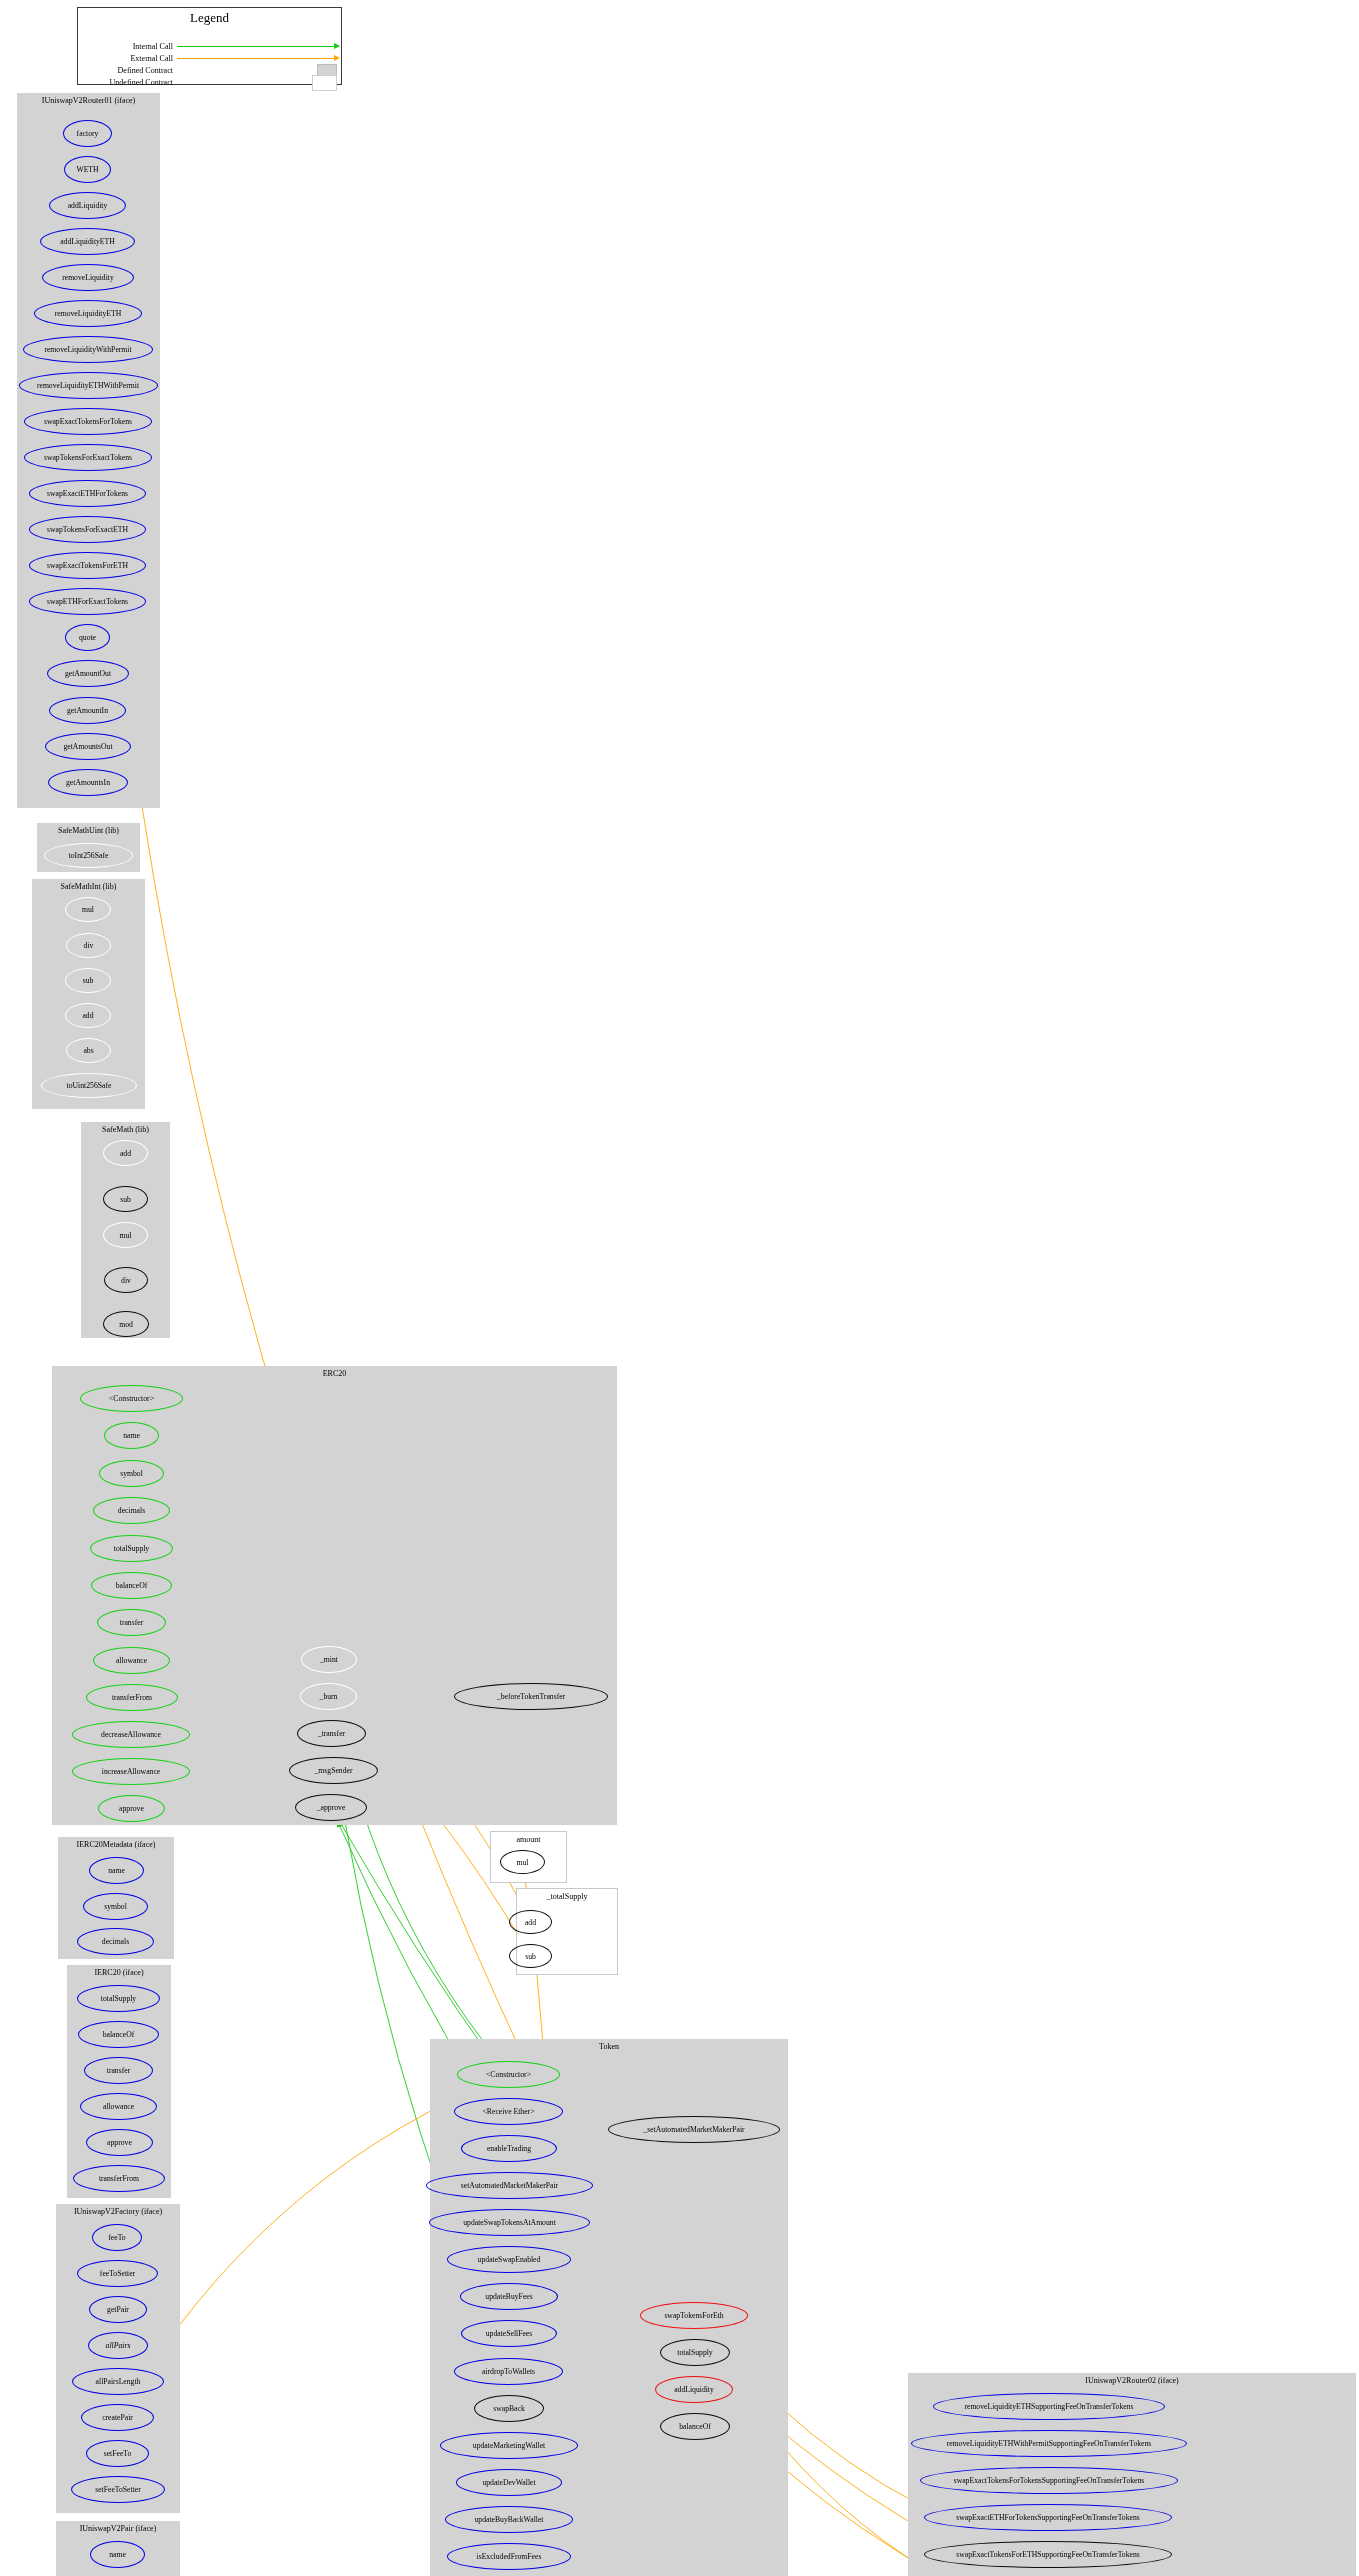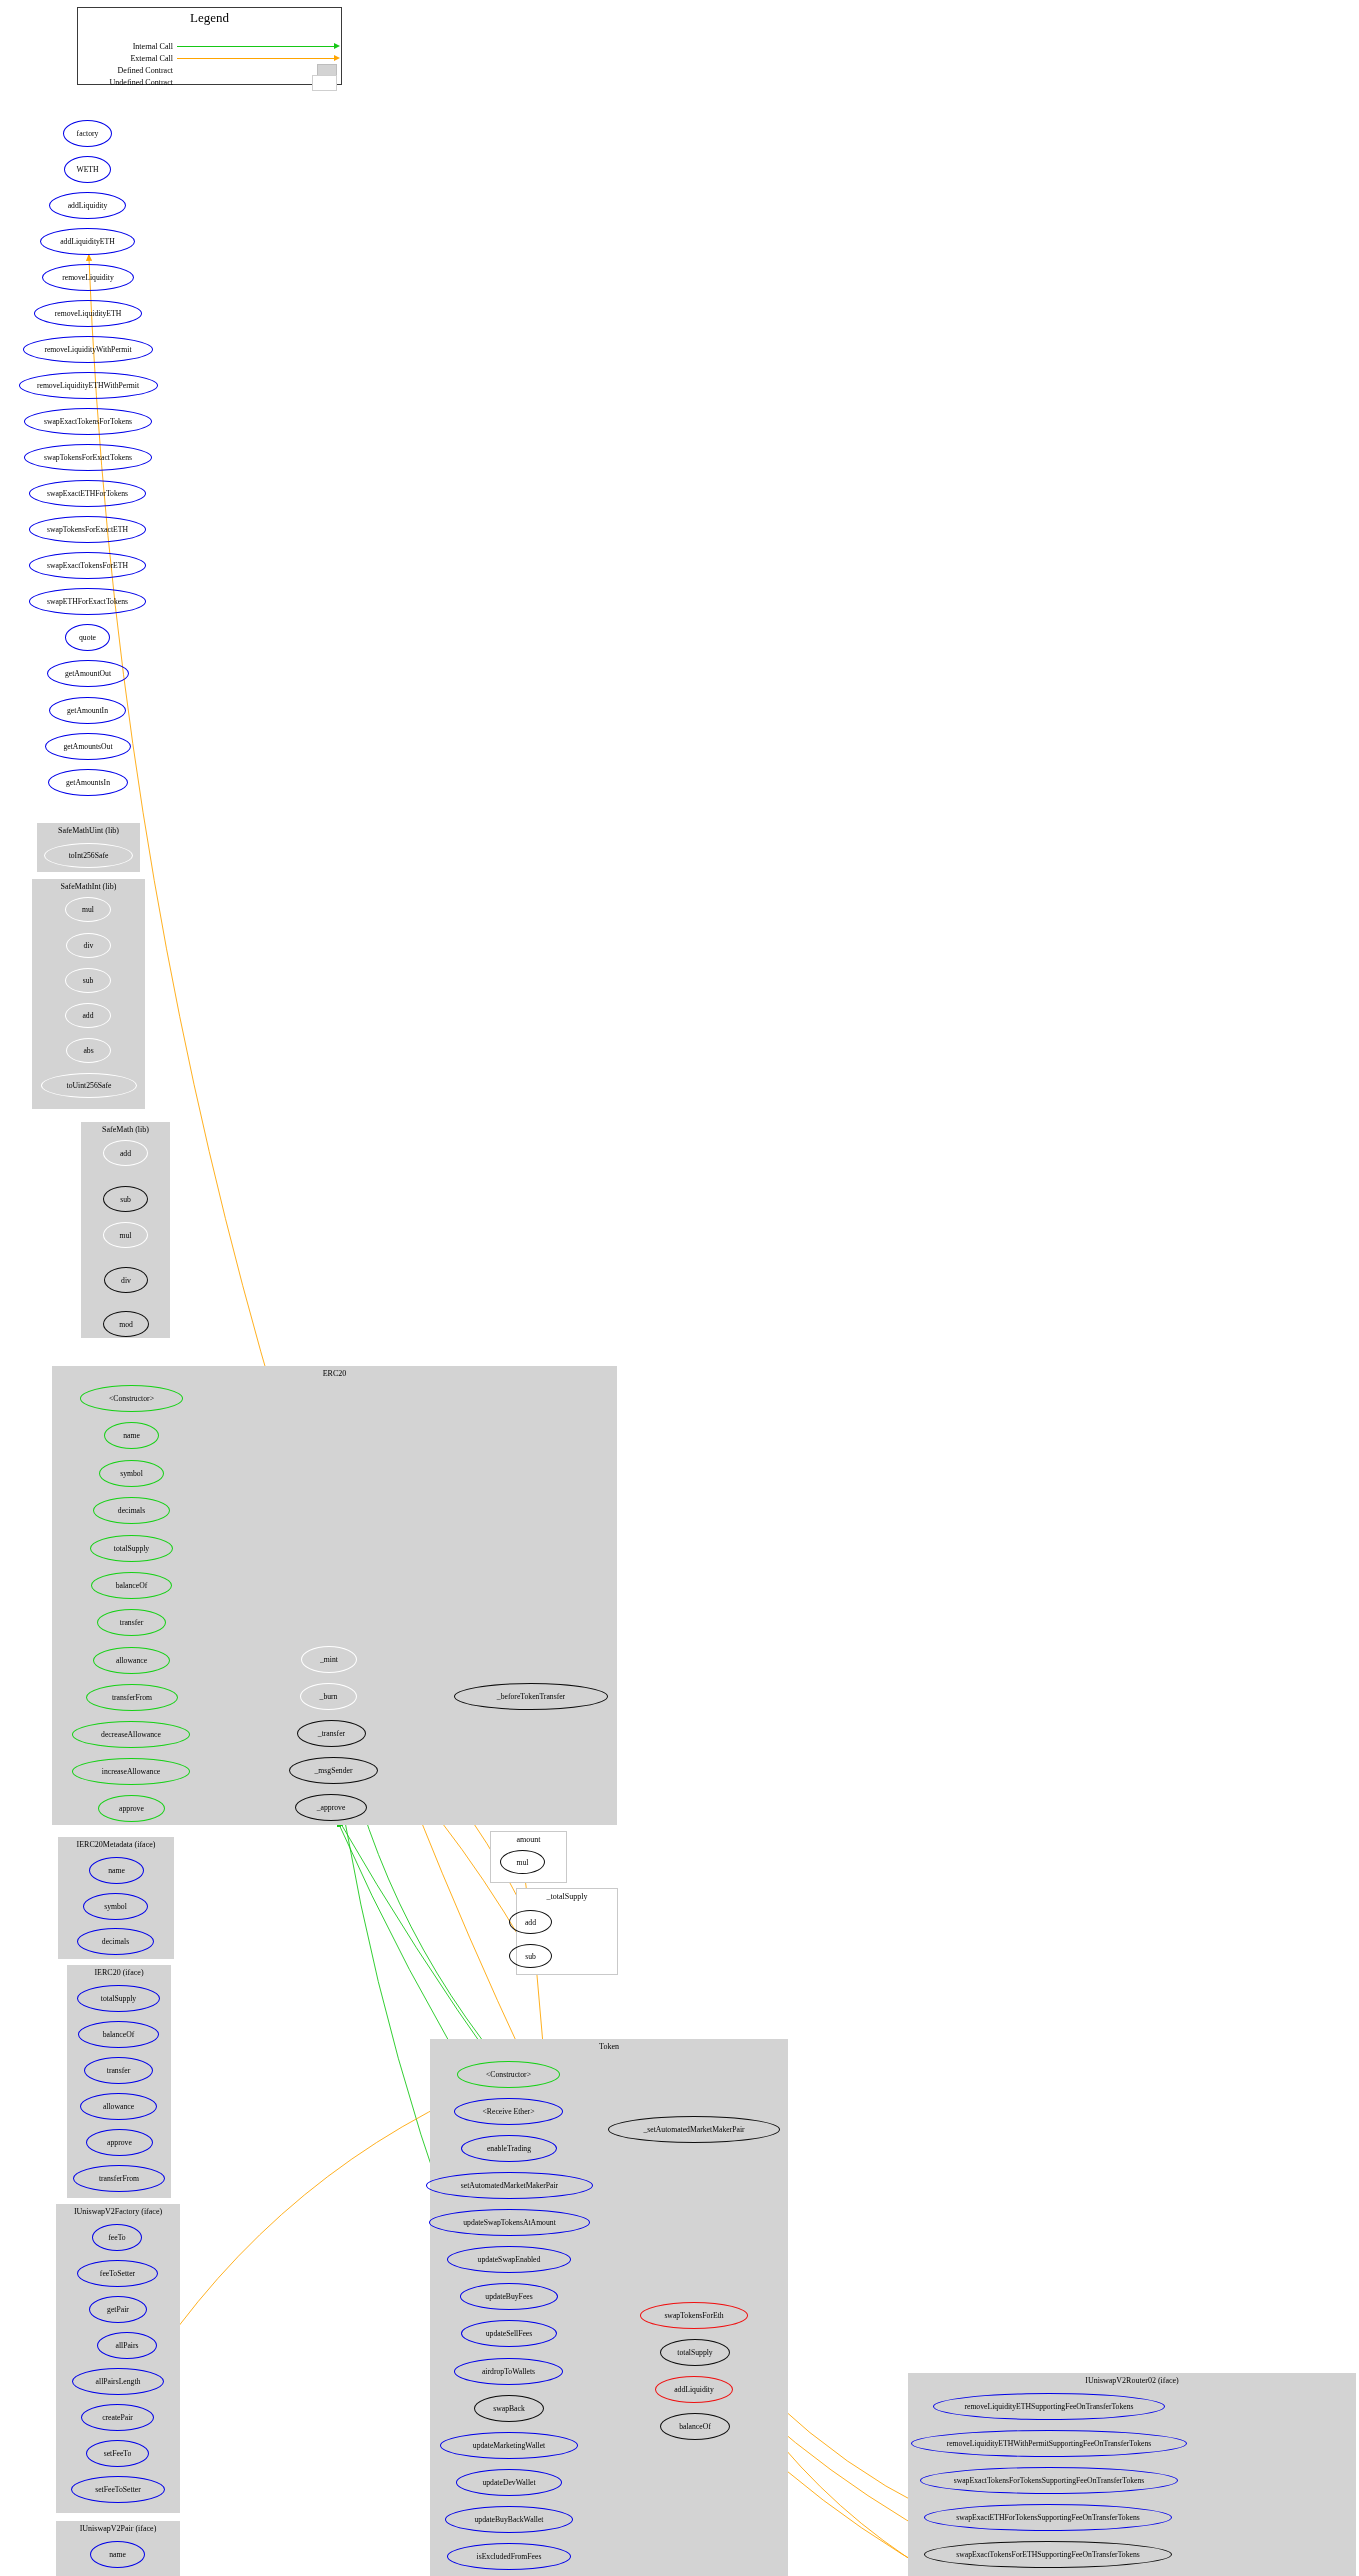--- a/index.html
+++ b/index.html
@@ -118,20 +118,23 @@
         <path d="M 1010.8 4698.5 Q 1281.7 4988.9 1347.4 5392.1" fill="none" stroke="#ffa500" stroke-width="1.7" marker-end="url(#m-ext)"></path>
         <path d="M 1369.2 4519.5 Q 1624.2 4825.9 1958.9 4934.3" fill="none" stroke="#ffa500" stroke-width="1.7" marker-end="url(#m-ext)"></path>
         <path d="M 1362.1 4519.8 Q 1582.0 4922.0 1997.4 5088.0" fill="none" stroke="#ffa500" stroke-width="1.7" marker-end="url(#m-ext)"></path>
         <path d="M 1333.7 4612.5 Q 259.1 2694.3 172.0 494.0" fill="none" stroke="#ffa500" stroke-width="1.7" marker-end="url(#m-ext)"></path>
         <path d="M 1000.6 4051.8 Q 1328.0 4719.7 1997.8 5014.6" fill="none" stroke="#ffa500" stroke-width="1.7" marker-end="url(#m-ext)"></path>
         <path d="M 998.5 4051.9 Q 1292.8 4777.1 1998.7 5087.0" fill="none" stroke="#ffa500" stroke-width="1.7" marker-end="url(#m-ext)"></path>
         <path d="M 937.0 4048.4 Q 502.5 4238.7 243.4 4666.6" fill="none" stroke="#ffa500" stroke-width="1.7" marker-end="url(#m-ext)"></path>
       </g>
   </svg>
 
+<div class="cluster defined" style="left: 17px; top: 93px; width: 143px; height: 715px;">
+      <div class="cluster-label">IUniswapV2Router01  (iface)</div>
+    </div>
     <div class="cluster defined" style="left: 37px; top: 823px; width: 103px; height: 49px;">
       <div class="cluster-label">SafeMathUint  (lib)</div>
     </div>
     <div class="cluster defined" style="left: 81px; top: 1122px; width: 89px; height: 216px;">
       <div class="cluster-label">SafeMath  (lib)</div>
     </div>
     <div class="cluster defined" style="left: 32px; top: 879px; width: 113px; height: 230px;">
       <div class="cluster-label">SafeMathInt  (lib)</div>
     </div>
     <div class="cluster defined" style="left: 52px; top: 1366px; width: 565px; height: 459px;">
@@ -218,21 +221,21 @@
     <div class="node s-blue" style="left: 77px; top: 1928px; width: 77px; height: 27px;">decimals</div>
     <div class="node s-blue" style="left: 77px; top: 1985px; width: 83px; height: 27px;">totalSupply</div>
     <div class="node s-blue" style="left: 78px; top: 2021px; width: 81px; height: 27px;">balanceOf</div>
     <div class="node s-blue" style="left: 84px; top: 2057px; width: 69px; height: 27px;">transfer</div>
     <div class="node s-blue" style="left: 80px; top: 2093px; width: 77px; height: 27px;">allowance</div>
     <div class="node s-blue" style="left: 86px; top: 2129px; width: 67px; height: 27px;">approve</div>
     <div class="node s-blue" style="left: 73px; top: 2165px; width: 92px; height: 27px;">transferFrom</div>
     <div class="node s-blue" style="left: 92px; top: 2224px; width: 50px; height: 27px;">feeTo</div>
     <div class="node s-blue" style="left: 77px; top: 2260px; width: 81px; height: 27px;">feeToSetter</div>
     <div class="node s-blue" style="left: 89px; top: 2296px; width: 58px; height: 27px;">getPair</div>
-    <div class="node s-blue" style="left: 97px; top: 2332px; width: 60px; height: 27px;">allPairs</div>
+    <div class="node s-blue" style="left: 88px; top: 2332px; width: 60px; height: 27px; font-style: italic;">allPairs</div>
     <div class="node s-blue" style="left: 72px; top: 2368px; width: 92px; height: 27px;">allPairsLength</div>
     <div class="node s-blue" style="left: 81px; top: 2404px; width: 73px; height: 27px;">createPair</div>
     <div class="node s-blue" style="left: 86px; top: 2440px; width: 63px; height: 27px;">setFeeTo</div>
     <div class="node s-blue" style="left: 71px; top: 2476px; width: 94px; height: 27px;">setFeeToSetter</div>
     <div class="node s-blue" style="left: 90px; top: 2541px; width: 55px; height: 27px;">name</div>
     <div class="node s-green" style="left: 457px; top: 2061px; width: 103px; height: 27px;">&lt;Constructor&gt;</div>
     <div class="node s-blue" style="left: 454px; top: 2098px; width: 109px; height: 27px;">&lt;Receive Ether&gt;</div>
     <div class="node s-blue" style="left: 461px; top: 2135px; width: 96px; height: 27px;">enableTrading</div>
     <div class="node s-blue" style="left: 426px; top: 2172px; width: 167px; height: 27px;">setAutomatedMarketMakerPair</div>
     <div class="node s-blue" style="left: 429px; top: 2209px; width: 161px; height: 27px;">updateSwapTokensAtAmount</div>

